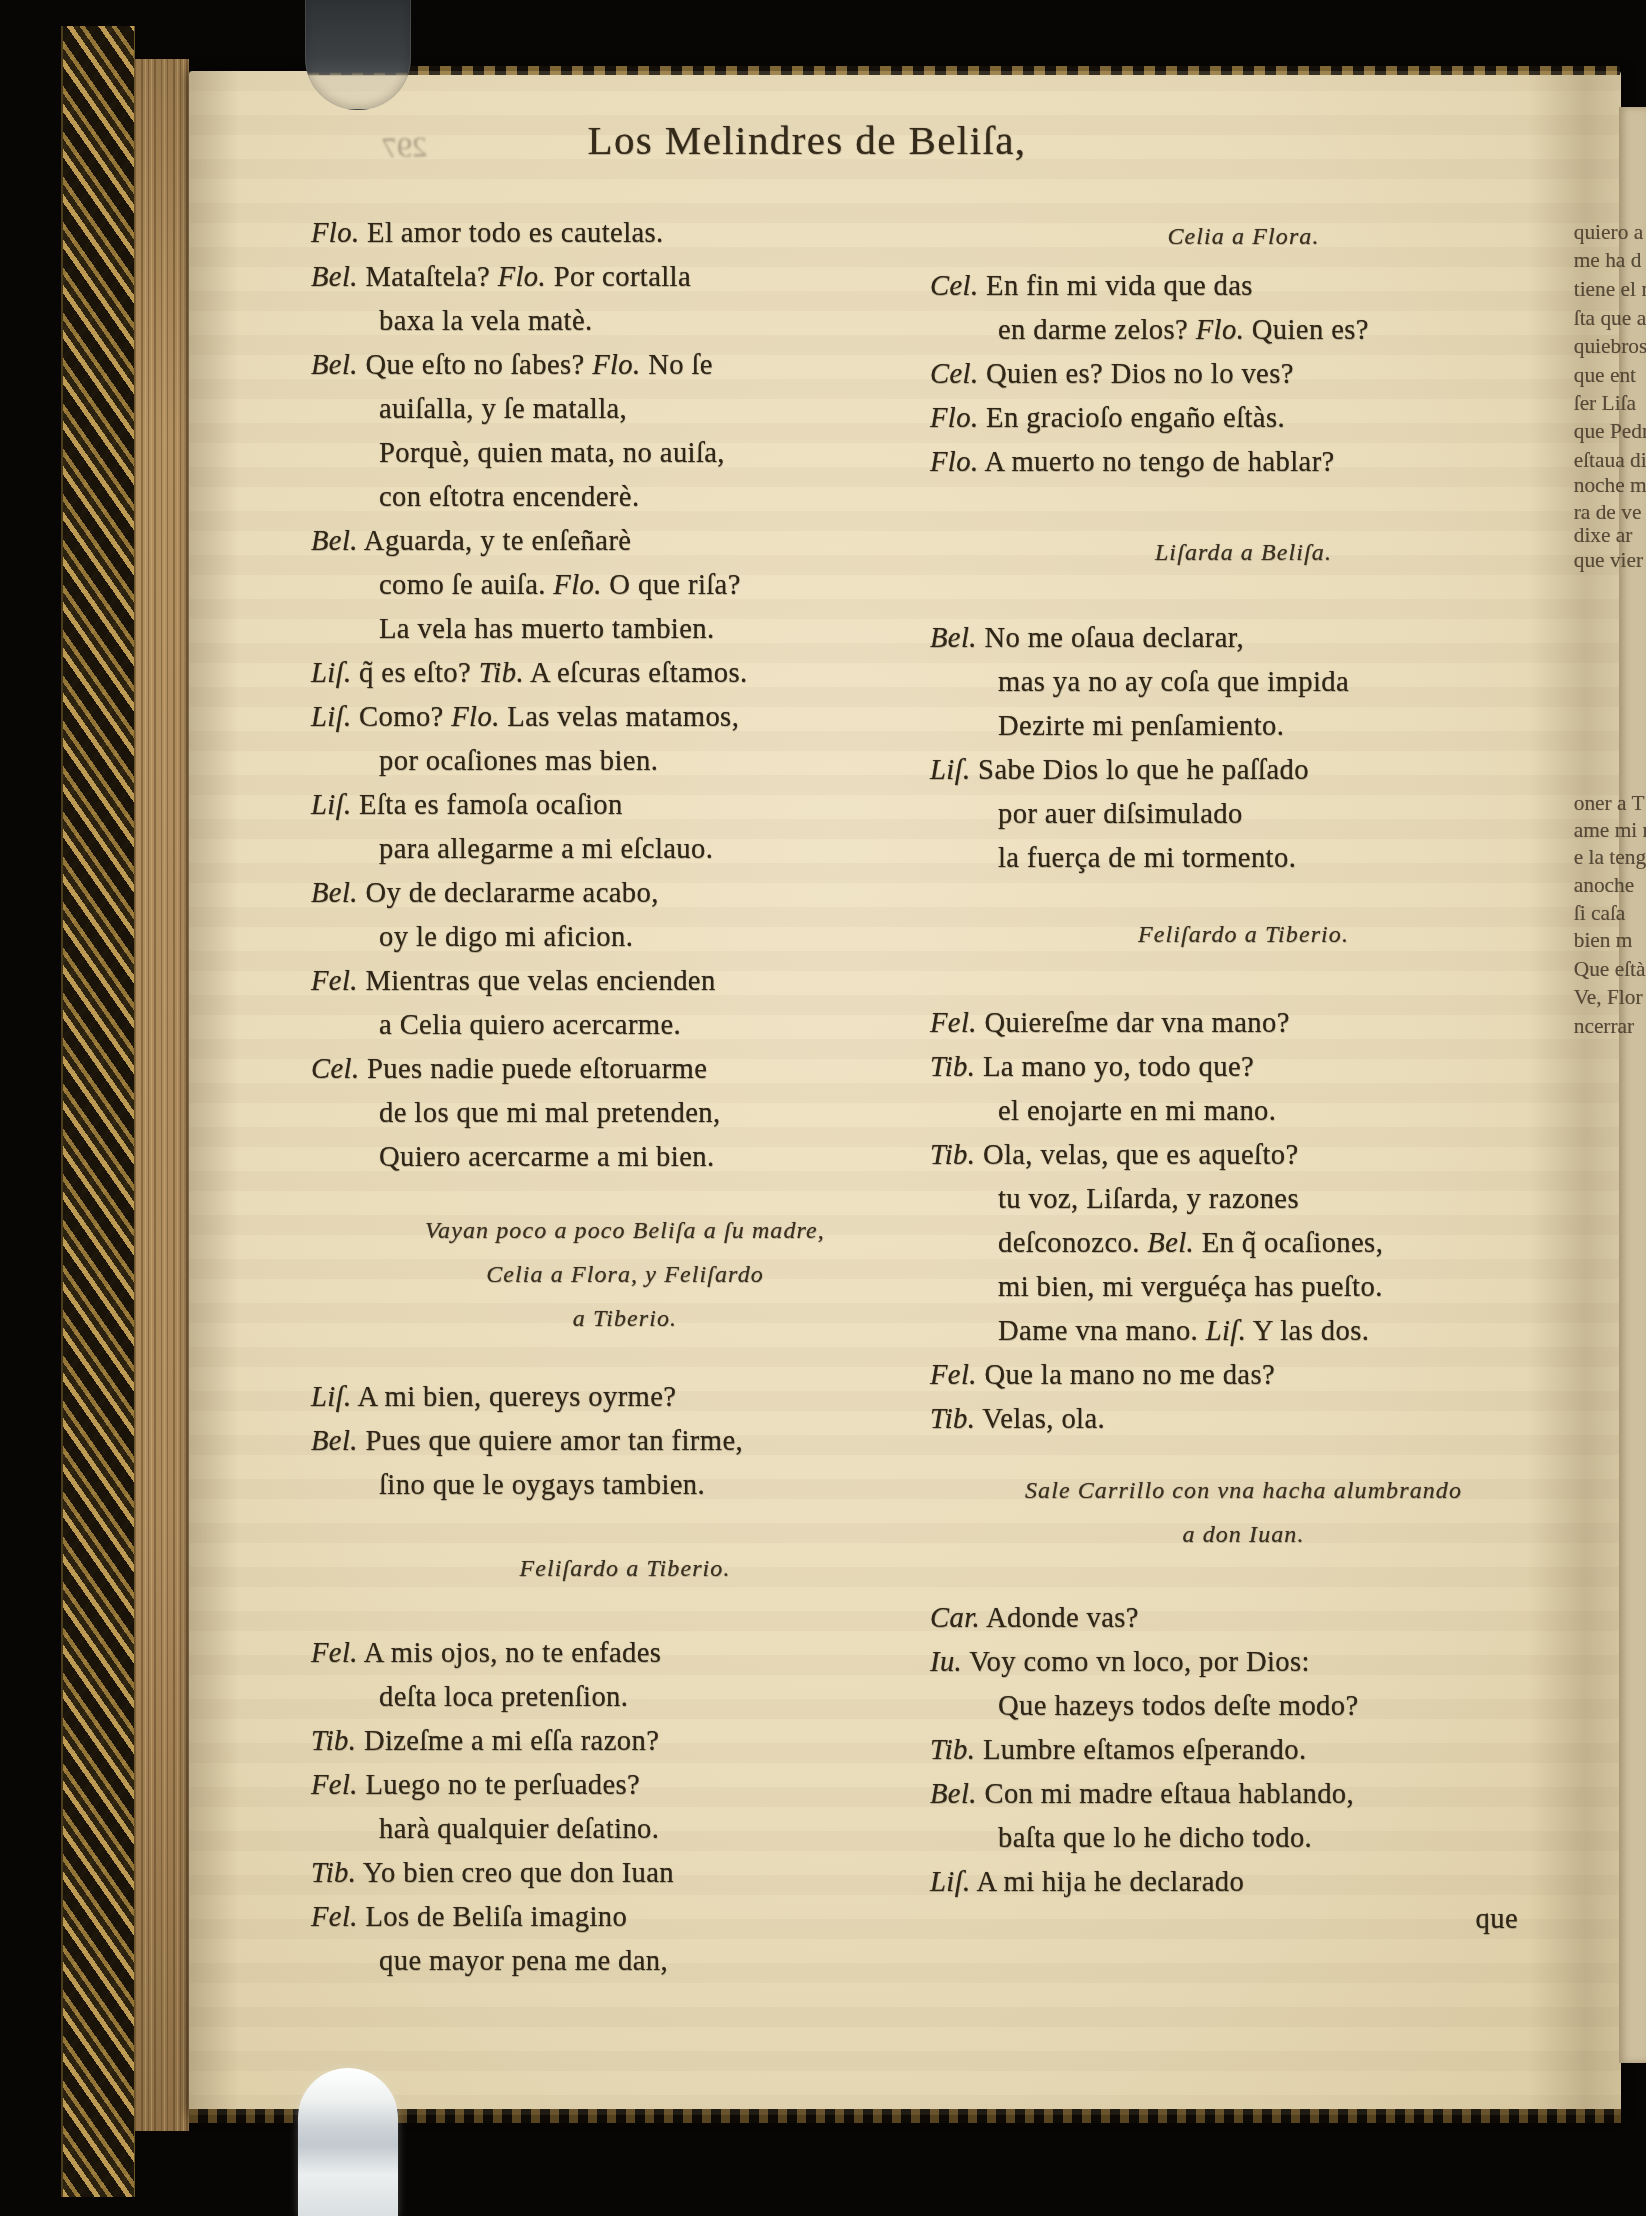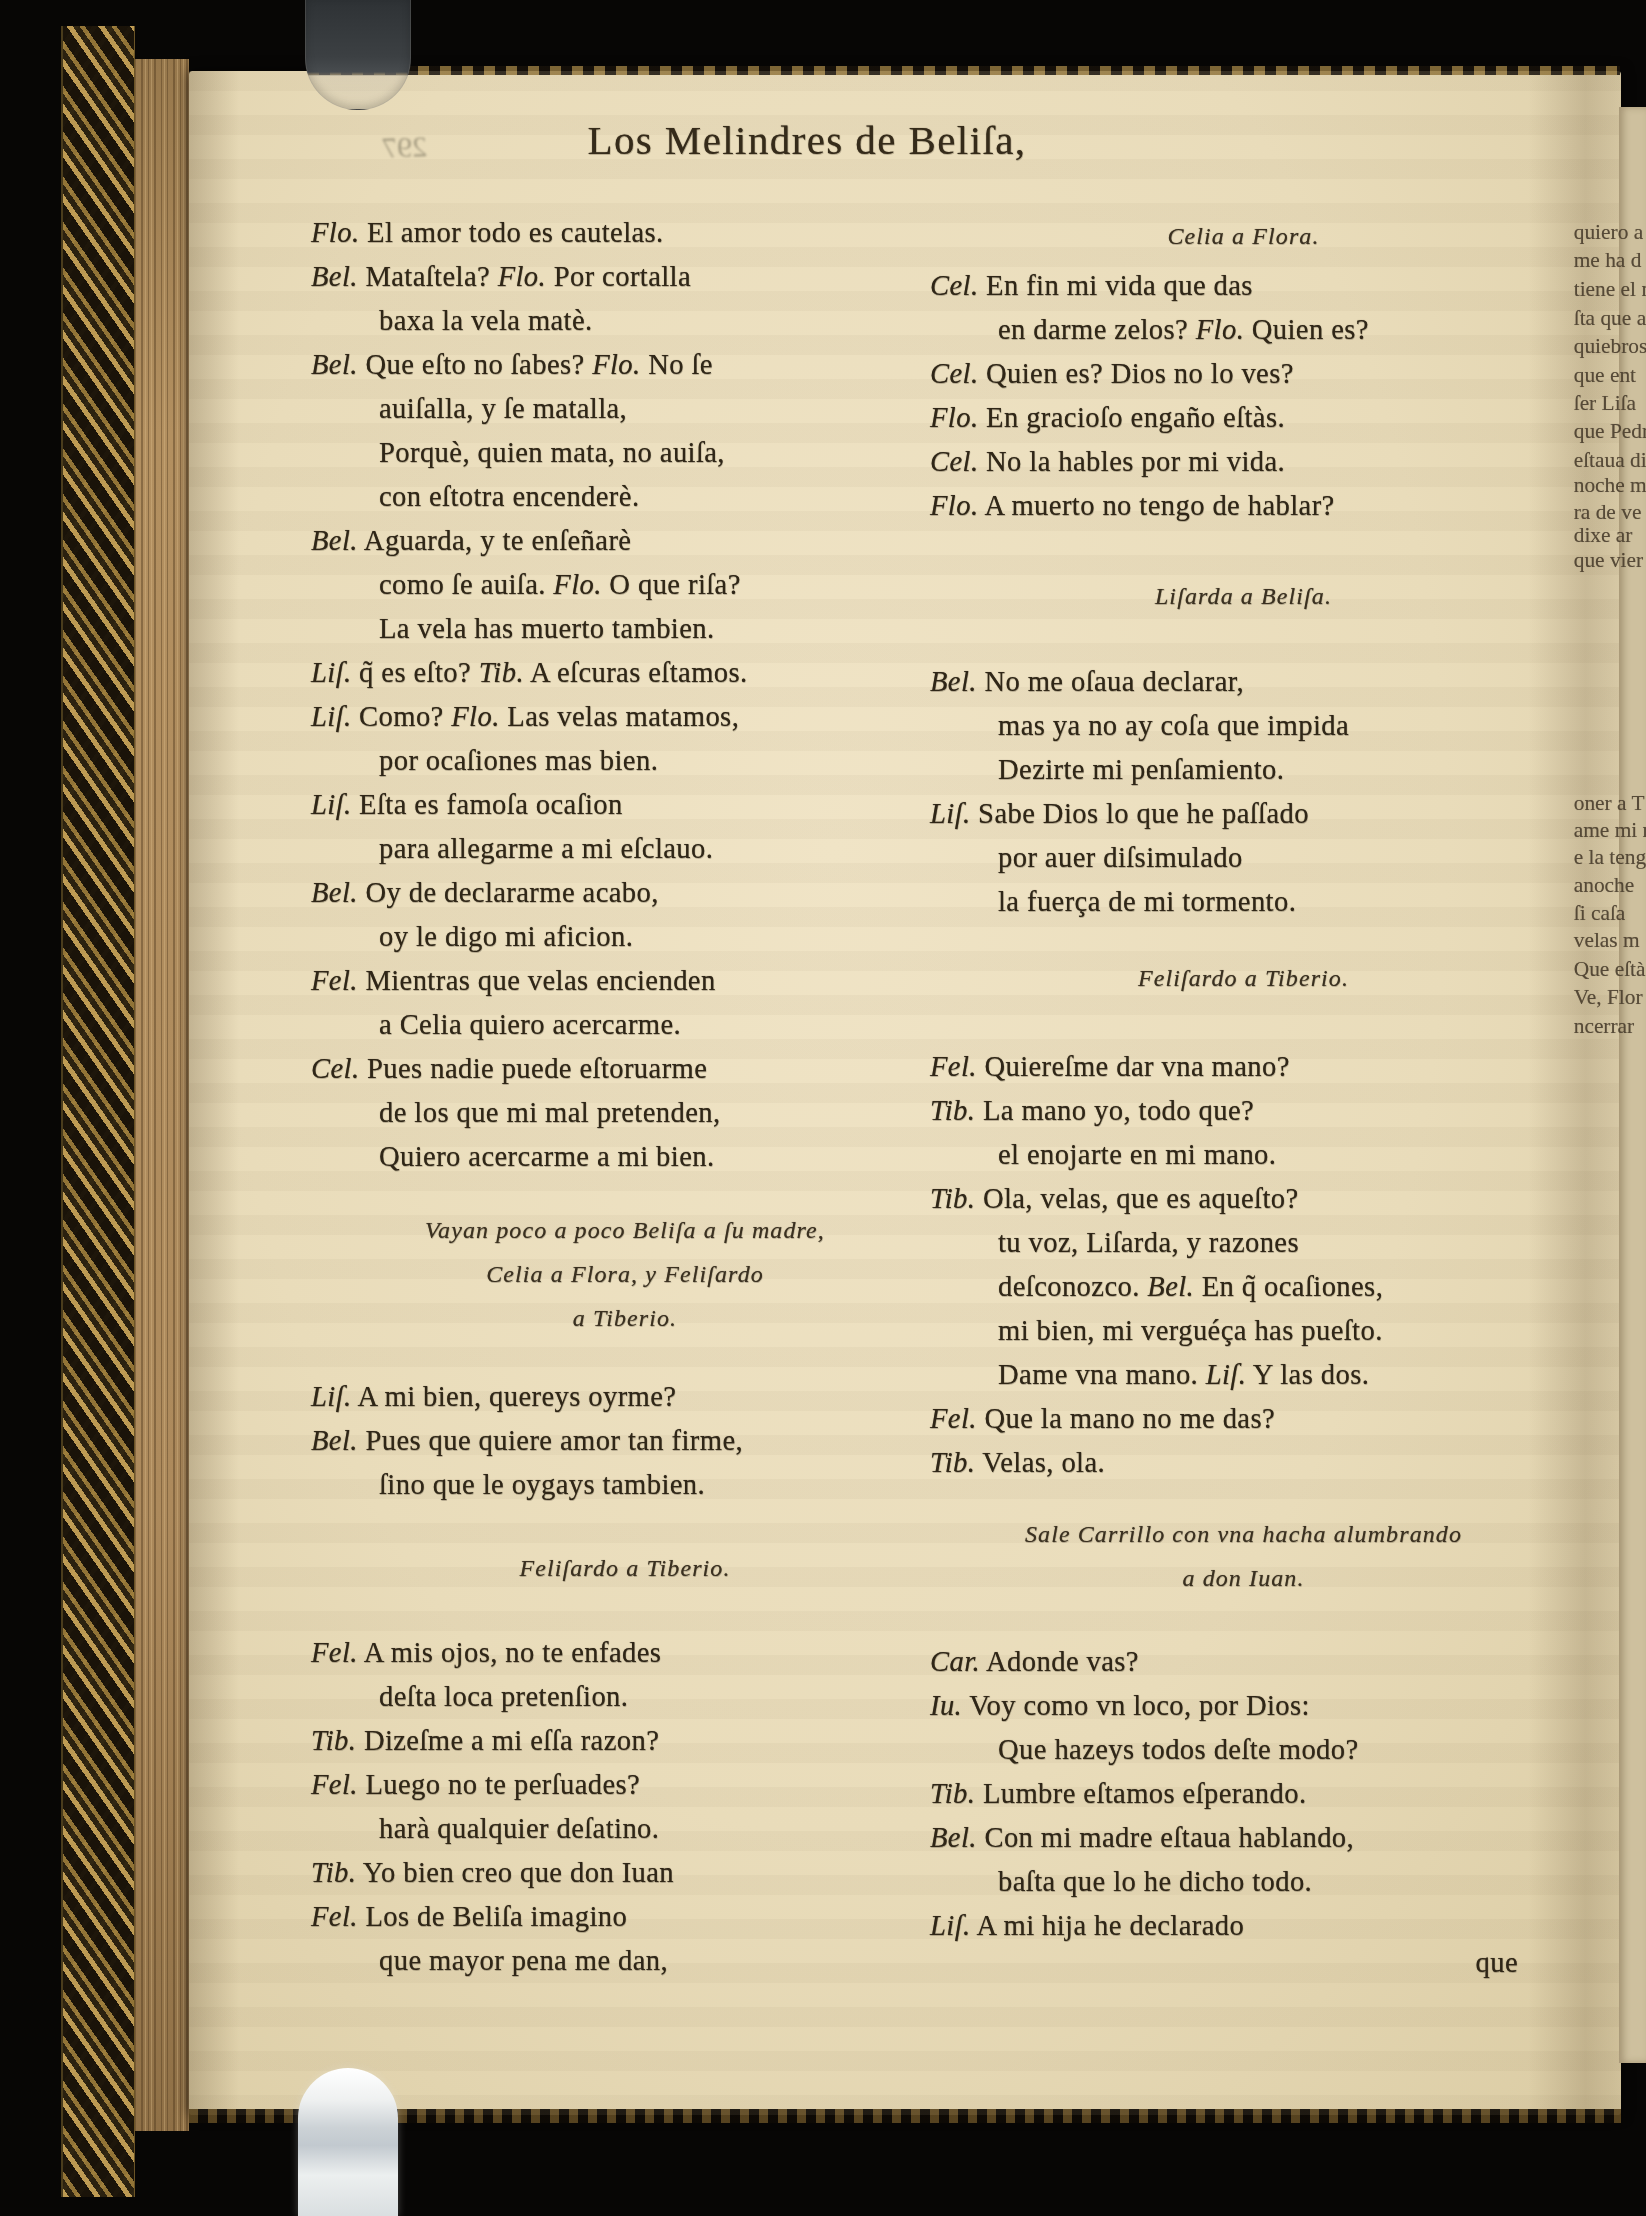--- a/index.html
+++ b/index.html
@@ -117,21 +117,20 @@
       <div class="tl l"><span class="sp">Tib.</span><span> Yo bien creo que don Iuan</span></div>
       <div class="tl l"><span class="sp">Fel.</span><span> Los de Beliſa imagino</span></div>
       <div class="tl i"><span>que mayor pena me dan,</span></div>
     </div>
   <div class="col col-right" id="col-right">
       <div class="tl c"><span>Celia a Flora.</span></div>
       <div class="tl l" style="margin-top: 5.7px;"><span class="sp">Cel.</span><span> En fin mi vida que das</span></div>
       <div class="tl i"><span>en darme zelos? </span><span class="sp">Flo.</span><span> Quien es?</span></div>
       <div class="tl l"><span class="sp">Cel.</span><span> Quien es? Dios no lo ves?</span></div>
       <div class="tl l"><span class="sp">Flo.</span><span> En gracioſo engaño eſtàs.</span></div>
-      <div class="tl l"><span class="sp">Cel.</span><span> No la hables por mi vida.</span></div>
       <div class="tl l"><span class="sp">Flo.</span><span> A muerto no tengo de hablar?</span></div>
       <div class="tl c" style="margin-top: 46px;"><span>Liſarda a Beliſa.</span></div>
       <div class="tl l" style="margin-top: 42px;"><span class="sp">Bel.</span><span> No me oſaua declarar,</span></div>
       <div class="tl i"><span>mas ya no ay coſa que impida</span></div>
       <div class="tl i"><span>Dezirte mi penſamiento.</span></div>
       <div class="tl l"><span class="sp">Liſ.</span><span> Sabe Dios lo que he paſſado</span></div>
       <div class="tl i"><span>por auer diſsimulado</span></div>
       <div class="tl i"><span>la fuerça de mi tormento.</span></div>
       <div class="tl c" style="margin-top: 32px;"><span>Feliſardo a Tiberio.</span></div>
       <div class="tl l" style="margin-top: 45px;"><span class="sp">Fel.</span><span> Quiereſme dar vna mano?</span></div>
@@ -168,21 +167,21 @@
       <span style="top: 448px;">eſtaua di</span>
       <span style="top: 473px;">noche m</span>
       <span style="top: 500px;">ra de ve</span>
       <span style="top: 523px;">dixe ar</span>
       <span style="top: 548px;">que vier</span>
       <span style="top: 791px;">oner a T</span>
       <span style="top: 818px;">ame mi n</span>
       <span style="top: 845px;">e la teng</span>
       <span style="top: 873px;">anoche</span>
       <span style="top: 901px;">ſi caſa</span>
-      <span style="top: 928px;">velas m</span>
+      <span style="top: 928px;">bien m</span>
       <span style="top: 957px;">Que eſtà</span>
       <span style="top: 985px;">Ve, Flor</span>
       <span style="top: 1014px;">ncerrar</span>
     </div>
 
   <div class="clip-top"></div>
   <div class="clip-bottom"></div>
 </div>
 
 

